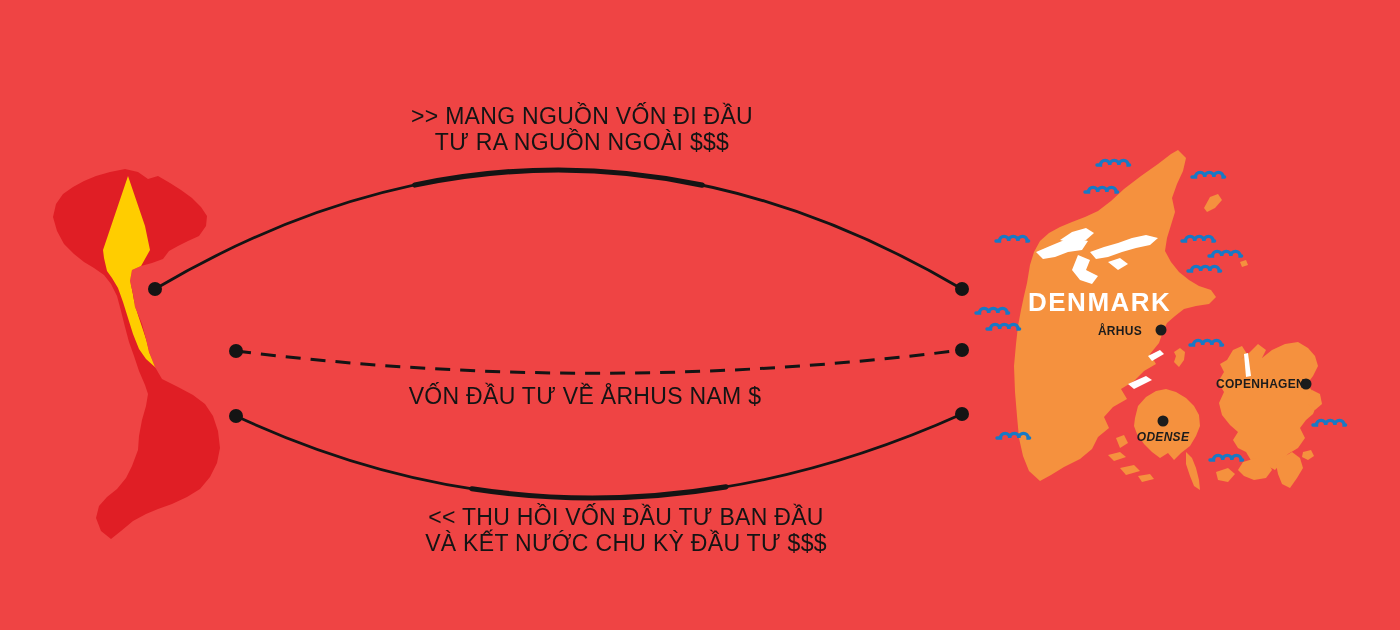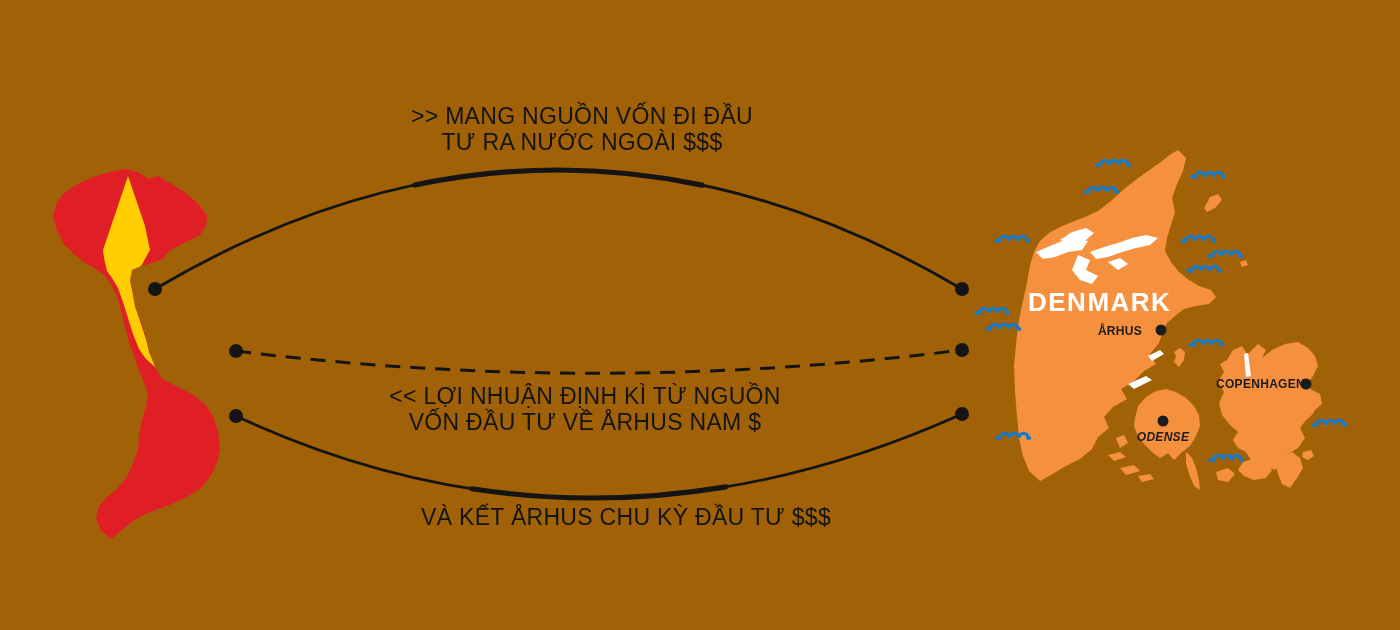--- a/index.html
+++ b/index.html
@@ -1,17 +1,17 @@
 <!DOCTYPE html>
 <html style="--vietnam_red: #E01E25; --vietnam_yellow: #FFCD00; --denmark_orange: #F5913E; --wave_blue: #1879C5; --line_black: #141414; --denmark_label: #FFFFFF;"><head>
 <meta charset="utf-8">
 <title>Diagram</title>
 <style>
   html,body{margin:0;padding:0;background:#fff;}
-  #canvas{position:relative;width:1400px;height:630px;background:#a16207;overflow:hidden;
+  #canvas{position:relative;width:1400px;height:630px;background:#ef4444;overflow:hidden;
           font-family:"Liberation Sans","DejaVu Sans",sans-serif;}
   #scene{position:absolute;left:0;top:0;}
   .vn-red{fill:var(--vietnam_red);}
   .vn-yellow{fill:var(--vietnam_yellow);}
   .dk-orange{fill:var(--denmark_orange);}
   .dk-white{fill:#ffffff;}
   .wave{stroke:var(--wave_blue);stroke-width:3.4;fill:none;stroke-linecap:round;}
   .arc{stroke:var(--line_black);fill:none;stroke-width:2.8;}
   .arc-thick{stroke:var(--line_black);fill:none;stroke-width:5.2;stroke-linecap:round;}
   .arc-dashed{stroke:var(--line_black);fill:none;stroke-width:3;stroke-dasharray:15 10;}
@@ -110,30 +110,30 @@
       <use href="#wave-proto" transform="translate(986,317)"></use>
       <use href="#wave-proto" transform="translate(1189,333)"></use>
       <use href="#wave-proto" transform="translate(996,426)"></use>
       <use href="#wave-proto" transform="translate(1209,448)"></use>
       <use href="#wave-proto" transform="translate(1312,413)"></use>
     </g>
   </svg>
 
   <div class="flow-label" style="left:372px;top:103px;width:420px;">
     <div>&gt;&gt; MANG NGUỒN VỐN ĐI ĐẦU</div>
-    <div>TƯ RA NƯỚC NGOÀI  $$$</div>
+    <div>TƯ RA NGUỒN NGOÀI  $$$</div>
   </div>
 
   <div class="flow-label" style="left:375px;top:383px;width:420px;">
-    <div>&lt;&lt; LỢI NHUẬN ĐỊNH KÌ TỪ NGUỒN</div>
     <div>VỐN ĐẦU TƯ VỀ ÅRHUS NAM $</div>
   </div>
 
   <div class="flow-label" style="left:412px;top:504px;width:428px;">
-    <div>VÀ KẾT ÅRHUS CHU KỲ ĐẦU TƯ $$$</div>
+    <div>&lt;&lt; THU HỒI VỐN ĐẦU TƯ BAN ĐẦU</div>
+    <div>VÀ KẾT NƯỚC CHU KỲ ĐẦU TƯ $$$</div>
   </div>
 
   <div class="country-label" style="left:1028px;top:287px;">DENMARK</div>
 
   <div class="city-label" style="left:1085px;top:324px;width:70px;text-align:center;">ÅRHUS</div>
   <div class="city-label" style="left:1216px;top:377px;">COPENHAGEN</div>
   <div class="city-label" style="left:1128px;top:430px;width:70px;text-align:center;font-style:italic;">ODENSE</div>
 
 </div>
 

